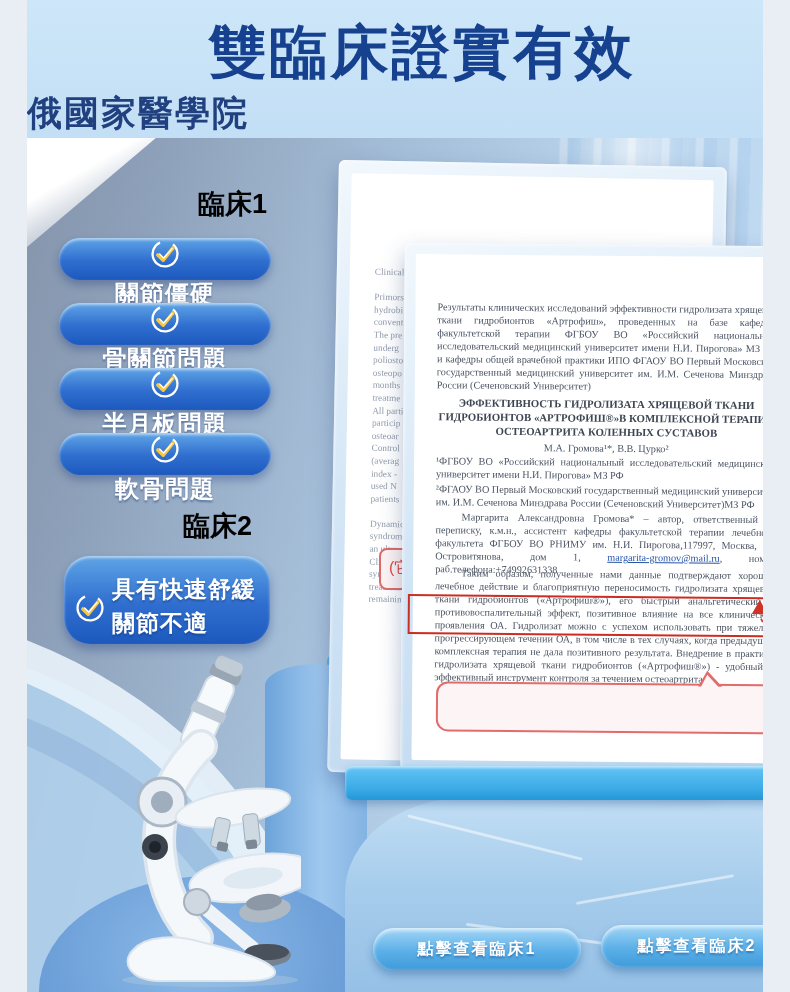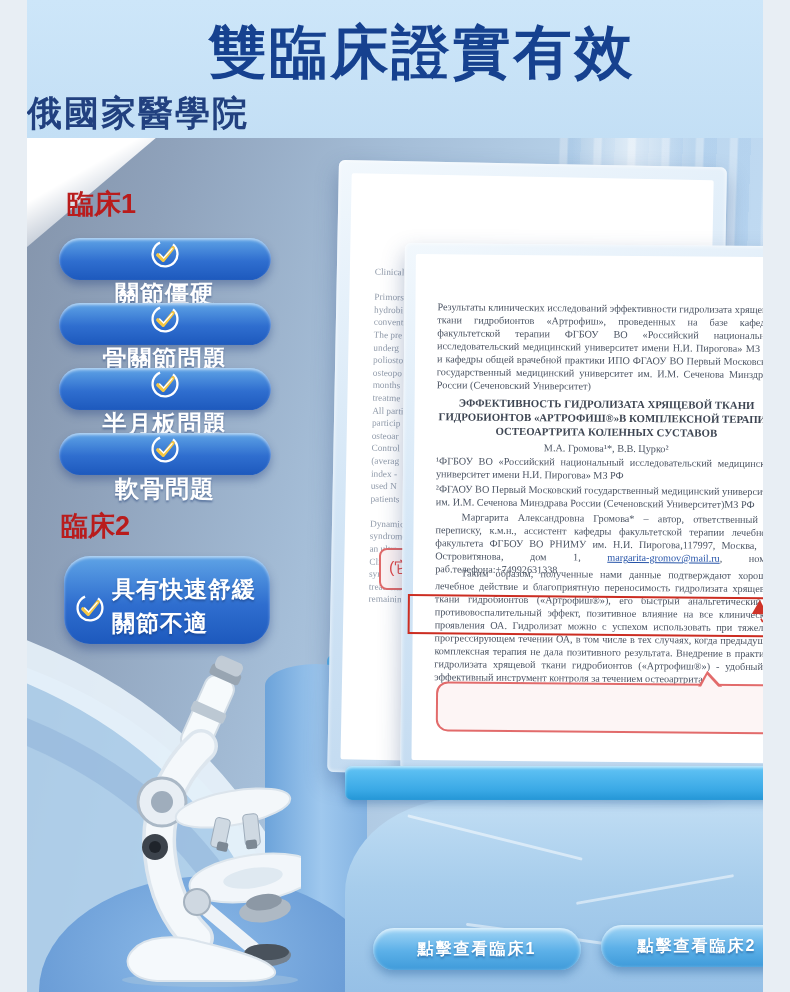--- a/index.html
+++ b/index.html
@@ -17,21 +17,21 @@
          background:linear-gradient(103deg,#8494ab 0%,#8fa2bb 15%,#a5bed8 38%,#b9d4ec 60%,#c0daf2 78%,#b6d4ee 100%);}
   .wedge{position:absolute;left:0;top:0;width:170px;height:120px;
          background:linear-gradient(150deg,#ffffff 30%,rgba(255,255,255,0) 75%);
          clip-path:polygon(0 0,130px 0,0 110px);}
   .curtain{position:absolute;left:520px;top:0;width:270px;height:660px;opacity:.5;
            background:repeating-linear-gradient(92deg,rgba(255,255,255,0) 0 12px,rgba(255,255,255,.55) 14px 20px,rgba(140,185,230,.35) 22px 34px);}
   .lightcol{position:absolute;left:545px;top:0;width:120px;height:620px;
             background:linear-gradient(90deg,rgba(255,255,255,0),rgba(255,255,255,.55),rgba(255,255,255,0));}
   .waves{position:absolute;left:0;top:400px;width:380px;height:455px;}
   
-  .side-label{position:absolute;width:200px;text-align:left;font-size:27px;font-weight:700;color:#b91c1c;z-index:4;}
+  .side-label{position:absolute;width:200px;text-align:right;font-size:27px;font-weight:700;color:#000000;z-index:4;}
   .pill{position:absolute;left:32px;width:212px;height:42px;border-radius:22px;z-index:4;
         background:linear-gradient(180deg,#5fa4e6 0%,#2f6ecf 55%,#1d59bd 100%);
         box-shadow:0 5px 9px rgba(25,55,120,.35), inset 0 2px 3px rgba(255,255,255,.55);
         display:flex;align-items:center;gap:8px;padding:0 10px;box-sizing:border-box;flex-direction:column;}
   .pill .txt{color:#ffffff;font-size:24px;font-weight:700;letter-spacing:1px;
              text-shadow:0 2px 2px rgba(20,50,110,.45);white-space:nowrap;}
   .pill-big{position:absolute;left:37px;top:556px;width:206px;height:88px;border-radius:26px;z-index:4;
         background:linear-gradient(180deg,#5fa4e6 0%,#2f6ecf 55%,#1d59bd 100%);
         box-shadow:0 6px 10px rgba(25,55,120,.35), inset 0 2px 3px rgba(255,255,255,.55);
         display:flex;align-items:center;gap:6px;padding:12px 8px 0 10px;box-sizing:border-box;}
@@ -144,21 +144,21 @@
 
   <div class="pill" style="top:433px;">
     <svg class="checkicon" viewBox="0 0 36 36">
       <circle cx="18" cy="18" r="14" fill="none" stroke="#ffffff" stroke-width="2.6" stroke-dasharray="72 16" transform="rotate(-50 18 18)"></circle>
       <path d="M10 19 L16 25 L27 11" fill="none" stroke="#f7c843" stroke-width="4" stroke-linecap="round" stroke-linejoin="round"></path>
       <path d="M12 18 L16.5 22.5 L26 12" fill="none" stroke="#ffffff" stroke-width="1.5" stroke-linecap="round"></path>
     </svg>
     <span class="txt">軟骨問題</span>
   </div>
 
-  <div class="side-label" style="left:34px;top:508px;">臨床2</div>
+  <div class="side-label" style="left:25px;top:508px;">臨床2</div>
 
   <div class="pill-big">
     <svg class="checkicon" viewBox="0 0 36 36" style="margin-top:3px;">
       <circle cx="18" cy="18" r="14" fill="none" stroke="#ffffff" stroke-width="2.6" stroke-dasharray="72 16" transform="rotate(-50 18 18)"></circle>
       <path d="M10 19 L16 25 L27 11" fill="none" stroke="#f7c843" stroke-width="4" stroke-linecap="round" stroke-linejoin="round"></path>
       <path d="M12 18 L16.5 22.5 L26 12" fill="none" stroke="#ffffff" stroke-width="1.5" stroke-linecap="round"></path>
     </svg>
     <div class="lines">
       <span>具有快速舒緩</span><br>
       <span>關節不適</span>

